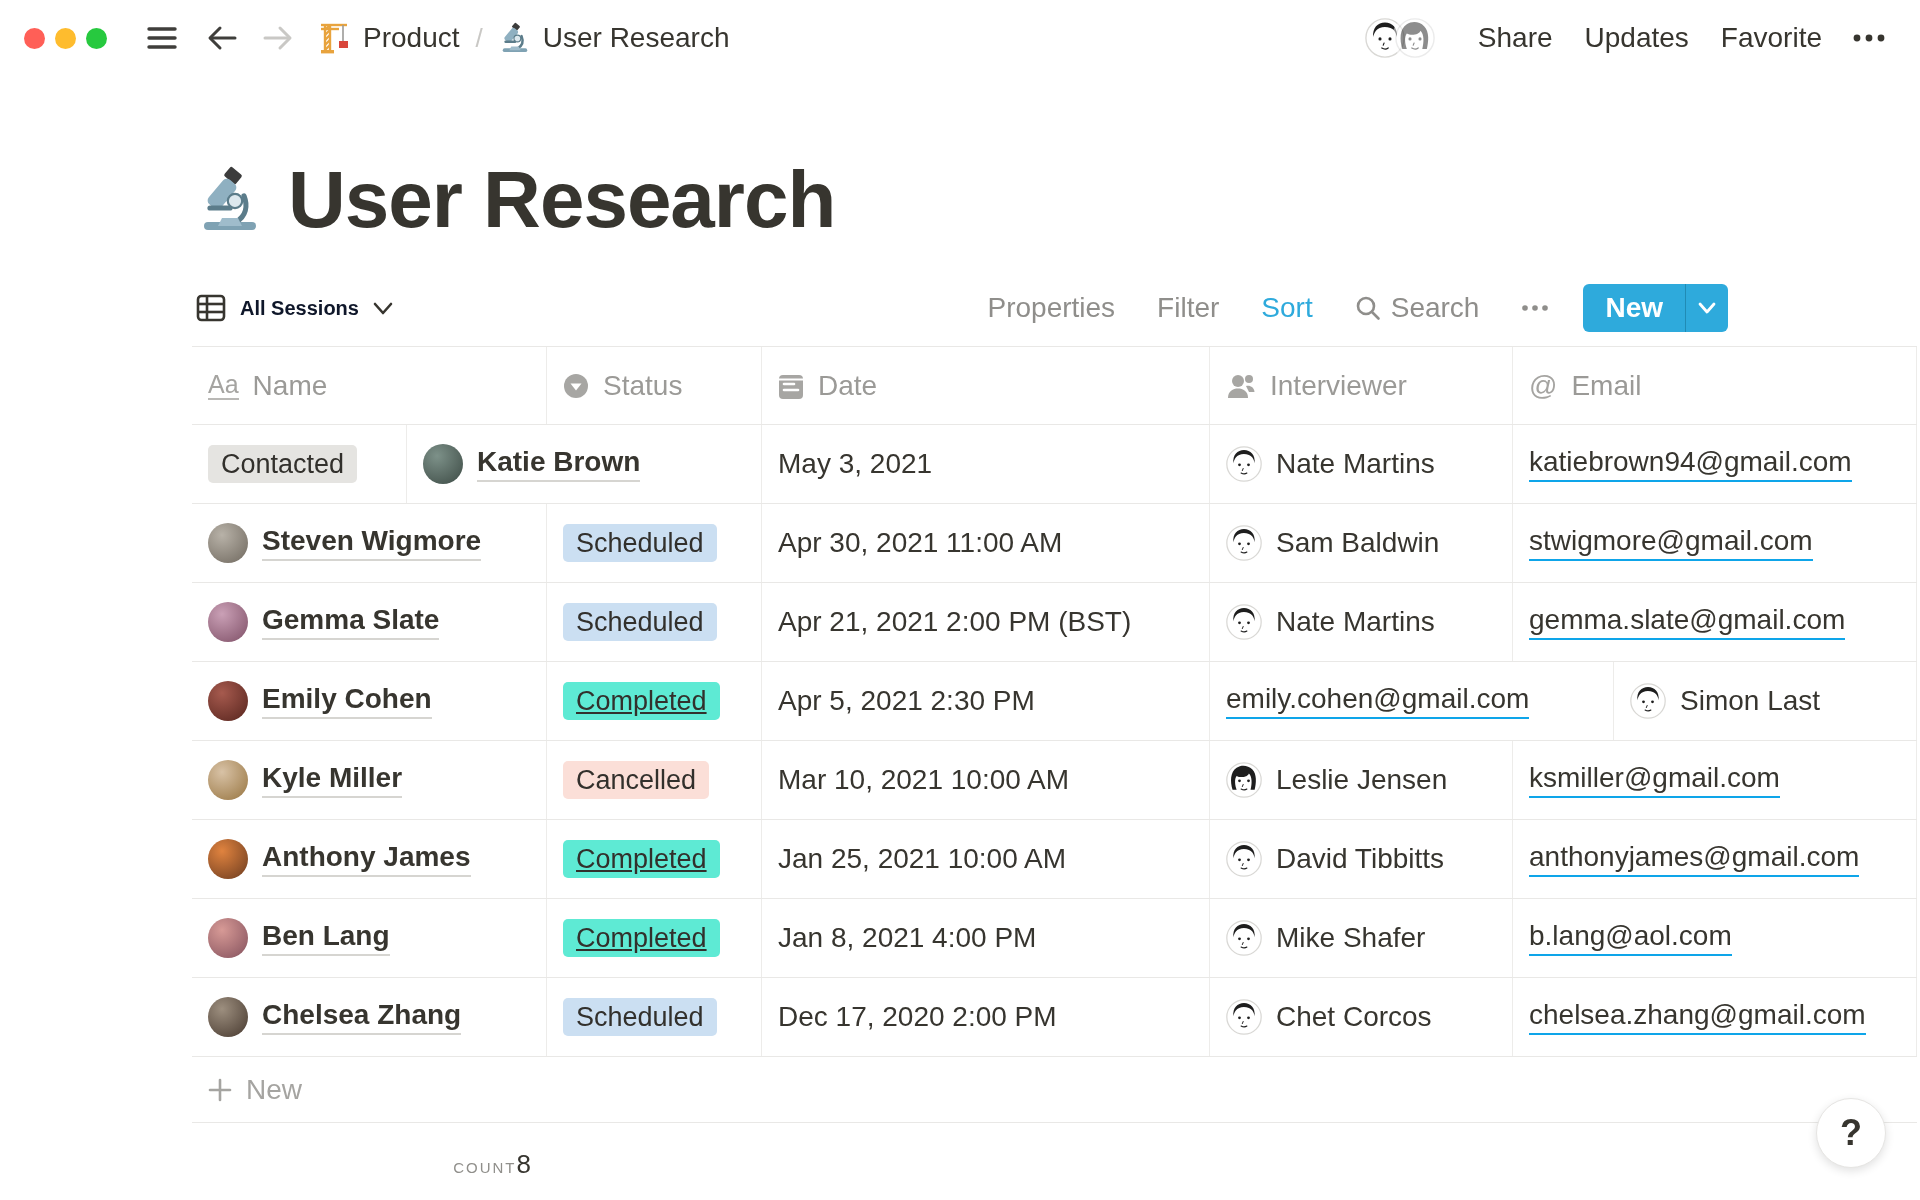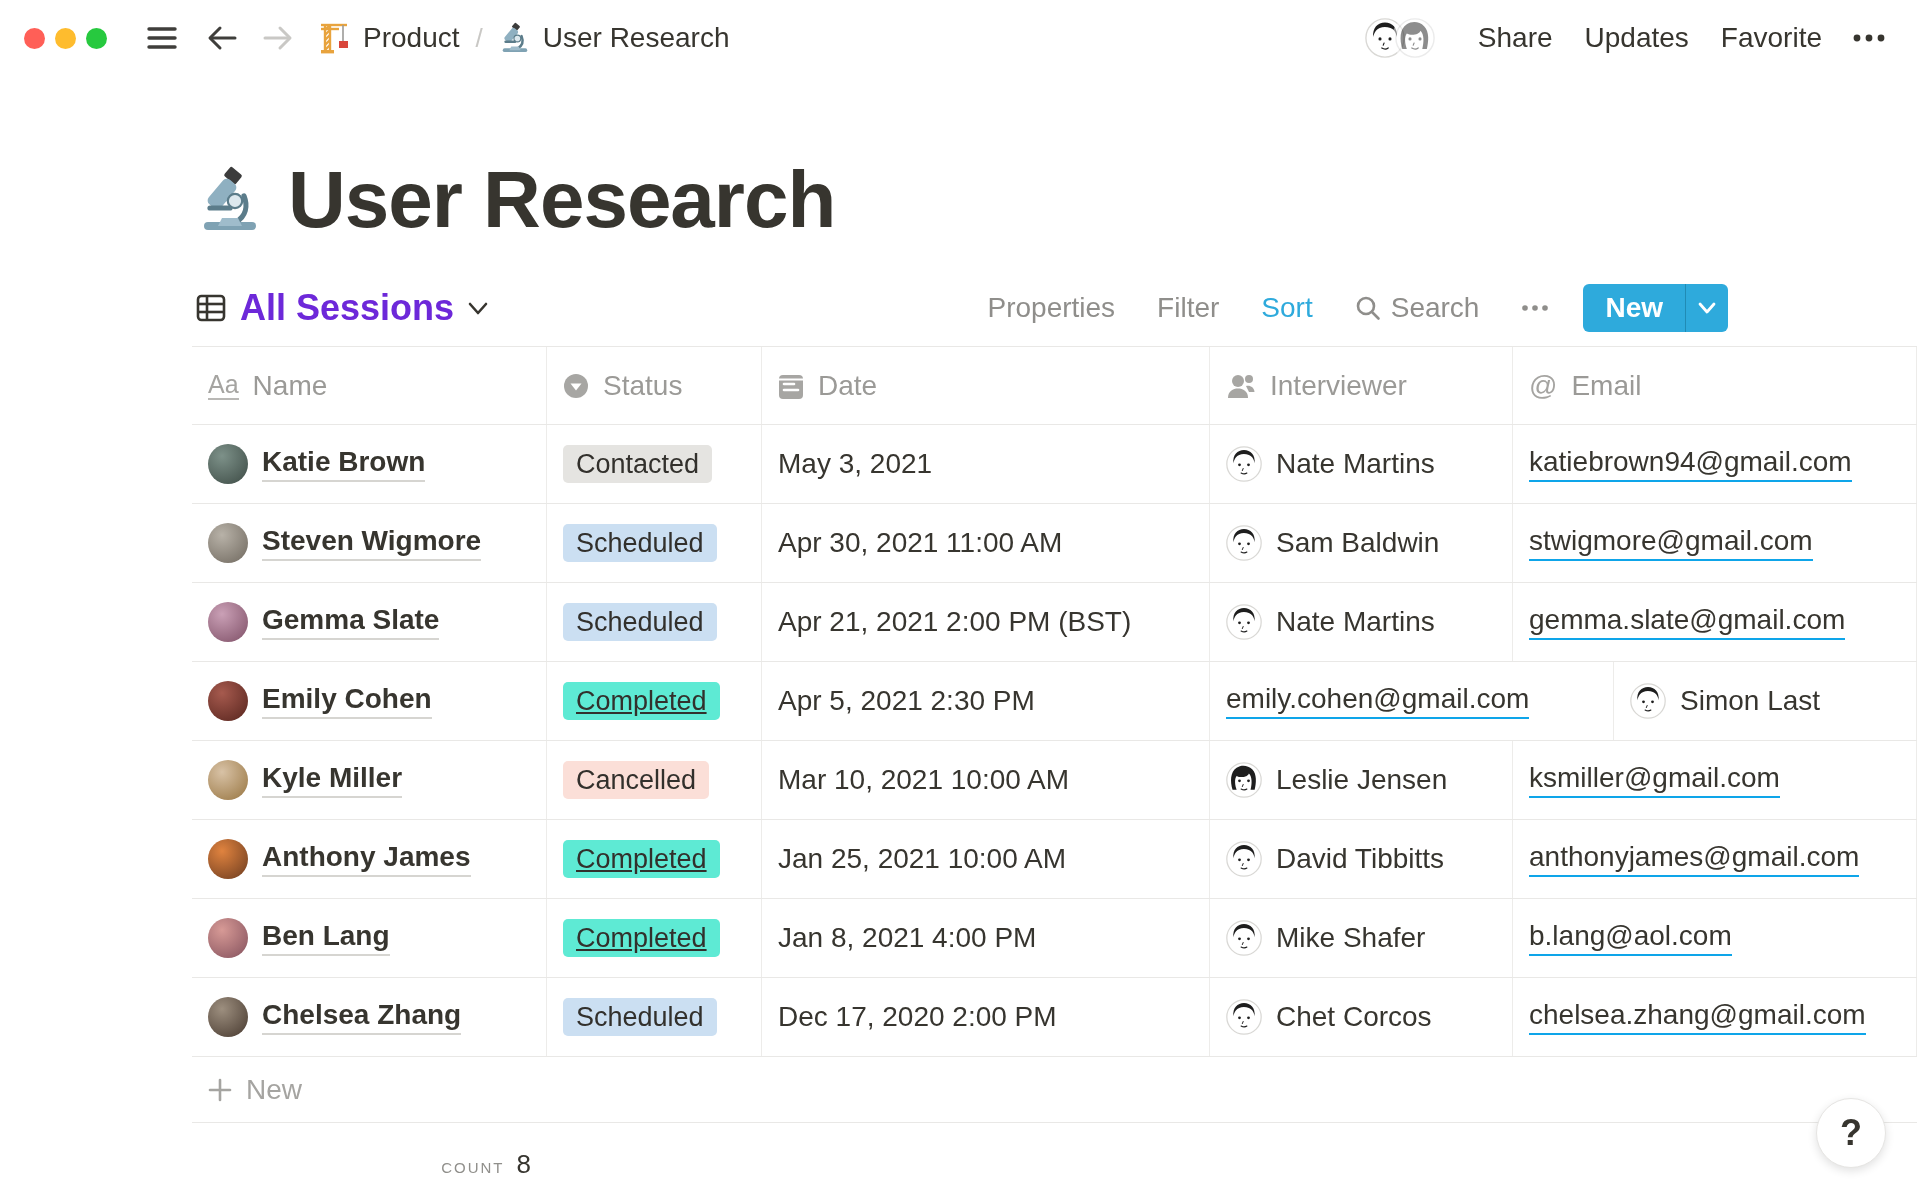--- a/index.html
+++ b/index.html
@@ -27,21 +27,21 @@
 
   
   .title-row { margin:76px 0 0 196px; display:flex; align-items:center; gap:24px; }
   .title-icon { width:68px; height:68px; }
   h1.page-title { font-size:80px; font-weight:700; letter-spacing:-1px; color:#37352F; line-height:96px; }
 
   
   .view-row { margin-top:34px; height:52px; display:flex; align-items:center;
               padding-left:196px; padding-right:192px; }
   .view-tab { display:flex; align-items:center; gap:14px; cursor:pointer; }
-  .view-tab .label { font-size:36px; font-weight:700; color:#6d28d9; }
+  .view-tab .label { font-size:20px; font-weight:700; color:#0f172a; }
   .view-actions { margin-left:auto; display:flex; align-items:center; }
   .va { font-size:28px; color:#8F8E8B; margin-left:42px; cursor:pointer; display:flex; align-items:center; gap:10px; }
   .va.active { color:#2EAADC; }
   .new-btn { margin-left:34px; display:flex; align-items:stretch; height:48px; border-radius:6px;
              overflow:hidden; cursor:pointer; }
   .new-btn .main { background:#2EAADC; color:#fff; font-size:28px; font-weight:700;
                    display:flex; align-items:center; padding:0 22px; }
   .new-btn .drop { background:#2EAADC; border-left:1px solid rgba(6,82,110,.35);
                    display:flex; align-items:center; padding:0 12px; }
 
@@ -69,21 +69,21 @@
   .badge.blue  { background:#CBDFF2; }
   .badge.green { background:#5eead4;text-decoration:underline; }
   .badge.red   { background:#FBDFD8; }
   .cell-text { font-size:28px; color:#37352F; white-space:nowrap; }
   .email-link { font-size:28px; color:#37352F; border-bottom:2px solid #0ea5e9; padding-bottom:2px;
                 cursor:pointer; white-space:nowrap; }
 
   .new-row { display:flex; align-items:center; gap:14px; height:66px; padding:0 16px;
              border-bottom:1px solid #E9E8E6; color:#A5A4A1; font-size:28px; cursor:pointer; }
 
-  .count-row { width:355px; display:flex; justify-content:flex-end; align-items:baseline; gap:12px;
+  .count-row { width:355px; display:flex; justify-content:flex-end; align-items:baseline; 
                padding:26px 16px 0 0; margin-left:192px; }
   .count-label { font-size:15px; letter-spacing:2px; color:#908F8B; }
   .count-value { font-size:26px; color:#37352F; }
 
   
   .help-btn { position:absolute; left:1816px; top:1098px; width:70px; height:70px; border-radius:50%;
               background:#fff; border:1px solid #E6E5E3; box-shadow:0 3px 10px rgba(0,0,0,.12);
               display:flex; align-items:center; justify-content:center; font-size:36px; font-weight:700;
               color:#37352F; cursor:pointer; }
   svg { display:block; }
@@ -312,26 +312,26 @@
       <span>Interviewer</span>
     </div>
     <div class="th c-email">
       <span class="at">@</span>
       <span>Email</span>
     </div>
   </div>
 
   <div id="tbody">
       <div class="tr">
+        <div class="td c-status">
+          <span class="badge gray">Contacted</span>
+        </div>
         <div class="td c-name">
           <span class="avatar-photo" style="background: radial-gradient(circle at 35% 30%, rgb(125, 145, 137), rgb(60, 74, 68));"></span>
           <span class="name-link">Katie Brown</span>
-        </div>
-        <div class="td c-status">
-          <span class="badge gray">Contacted</span>
         </div>
         <div class="td c-date">
           <span class="cell-text">May 3, 2021</span>
         </div>
         <div class="td c-int">
           <span class="avatar-sketch">
             <svg viewBox="0 0 44 44" width="100%" height="100%">
               <circle cx="22" cy="22" r="21" fill="#FFFFFF" stroke="#D9D8D5" stroke-width="1.5"></circle>
               <path d="M9 21 C8 11 14 5 22 5 C30 5 36 11 35 21 C34 15 31 12 28 11 C22 8.5 15 10 12 14 C10.5 16 9.5 18.5 9 21 Z" fill="#1E1E1E"></path>
               <circle cx="16.5" cy="23" r="1.7" fill="#1E1E1E"></circle>

